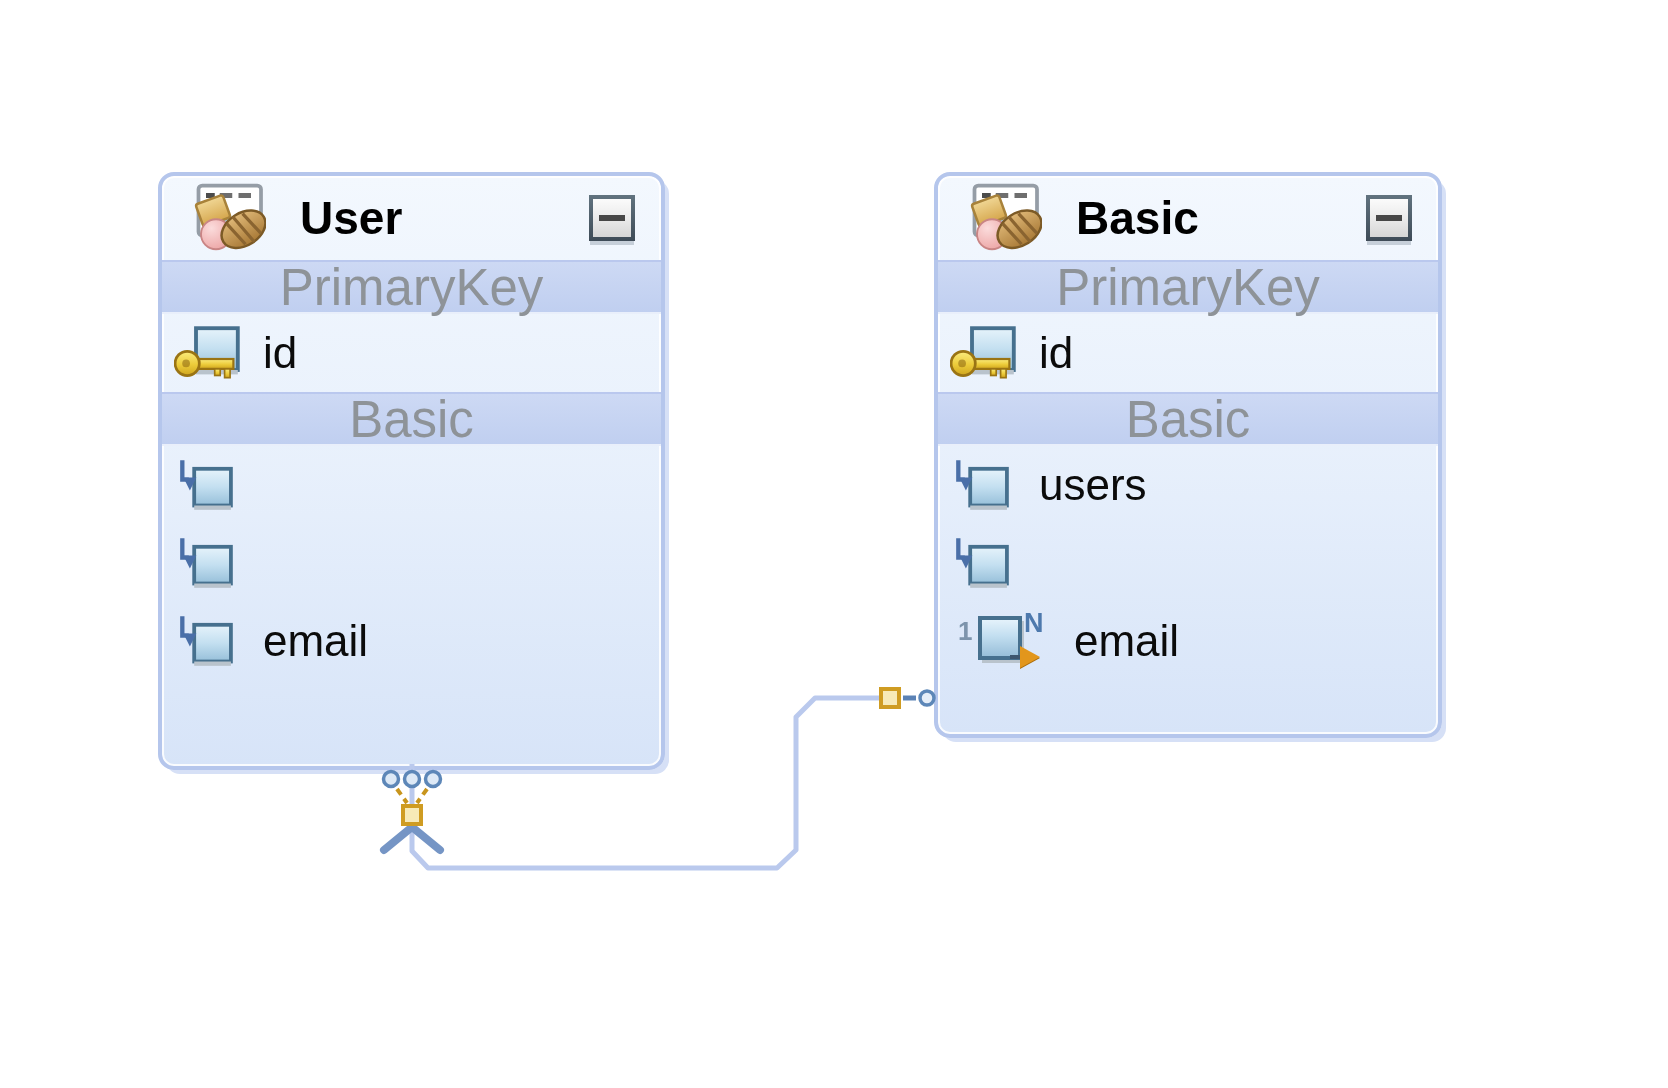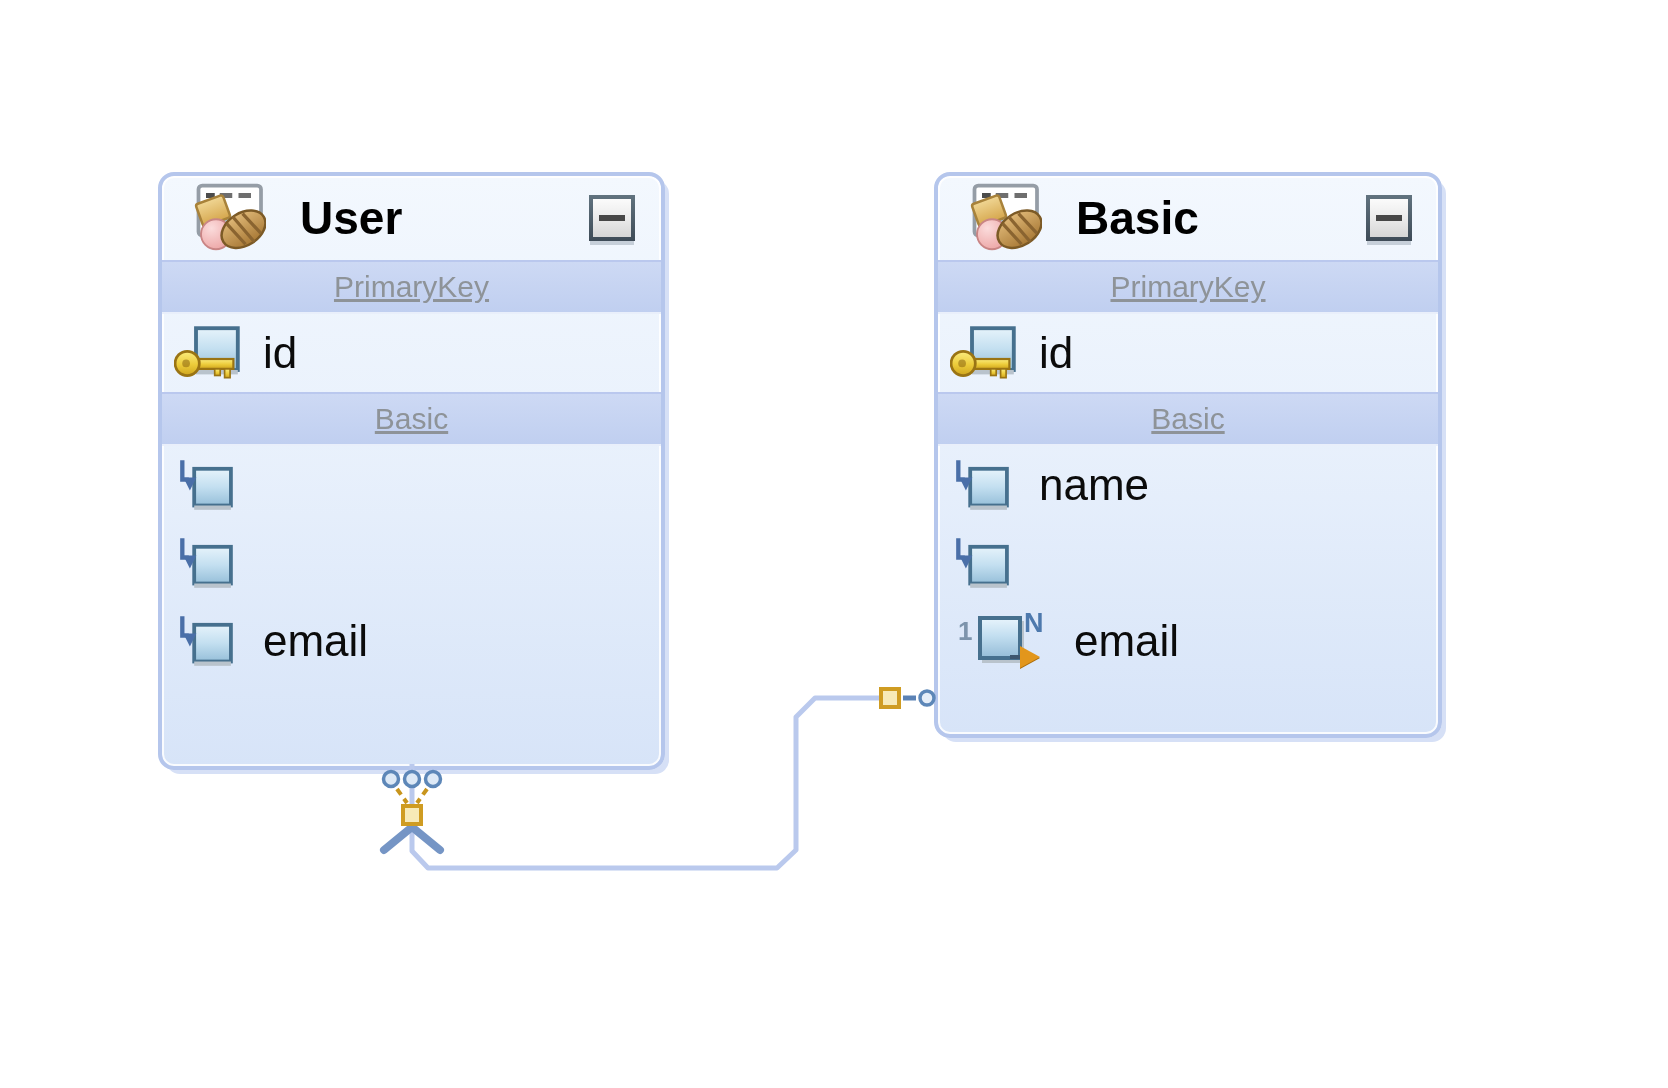--- a/index.html
+++ b/index.html
@@ -32,21 +32,21 @@
   .collapse-inner{width:100%;height:100%;box-sizing:border-box;
     background:linear-gradient(180deg,#fbfbfb 0%,#e9e9e9 55%,#d6d6d6 100%);
     display:flex;align-items:center;justify-content:center;}
   .minus-bar{width:26px;height:6px;background:#474747;}
 
   .section-band{
     height:54px;box-sizing:border-box;
     background:linear-gradient(180deg,#cdd9f4 0%,#c0cff0 100%);
     border-top:2px solid #bac8ee;border-bottom:2px solid #e9effb;
     display:flex;align-items:center;justify-content:center;
-    font-size:30px;color:#8e9398;text-decoration:underline;
+    font-size:51px;color:#8e9398;
   }
 
   .field-row{height:78px;display:flex;align-items:center;padding-left:12px;}
   .field-label{font-size:44px;color:#0b0b0b;}
   .field-icon{width:62px;height:54px;margin-right:27px;flex:none;}
   .key-icon{width:66px;height:55px;margin-right:23px;flex:none;}
 
   
   .rel-icon{position:relative;width:96px;height:62px;margin-right:22px;margin-left:6px;flex:none;}
   .rel-one{position:absolute;left:2px;top:6px;font-size:26px;font-weight:bold;color:#7d94ac;}
@@ -200,21 +200,21 @@
       <span class="field-label">id</span>
     </div>
 
     <div class="section-band">
       <span>Basic</span>
     </div>
     <div class="field-row">
       <svg class="field-icon">
           <use href="#icon-field"></use>
         </svg>
-      <span class="field-label">name</span>
+      <span class="field-label">users</span>
     </div>
     <div class="field-row">
       <svg class="field-icon">
           <use href="#icon-field"></use>
         </svg>
     </div>
 
     <div class="field-row">
       <span class="rel-icon">
         <span class="rel-one">1</span>

